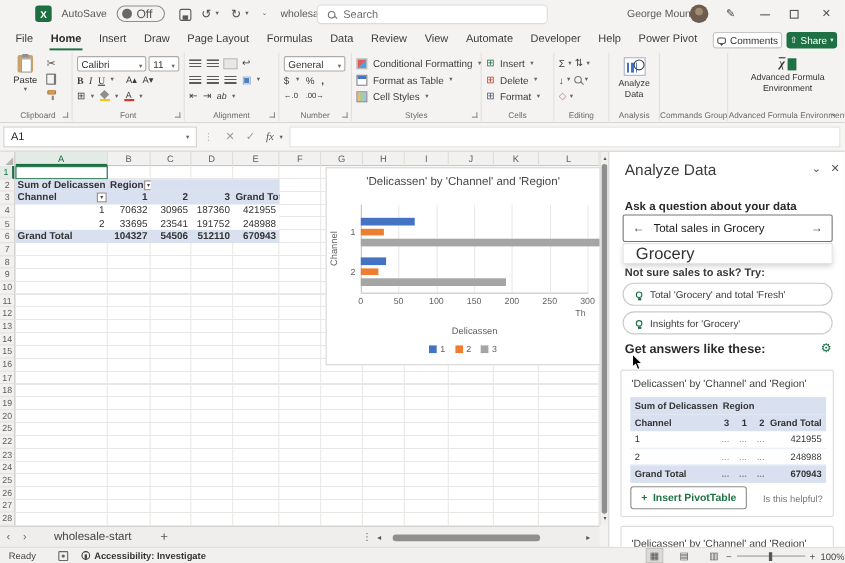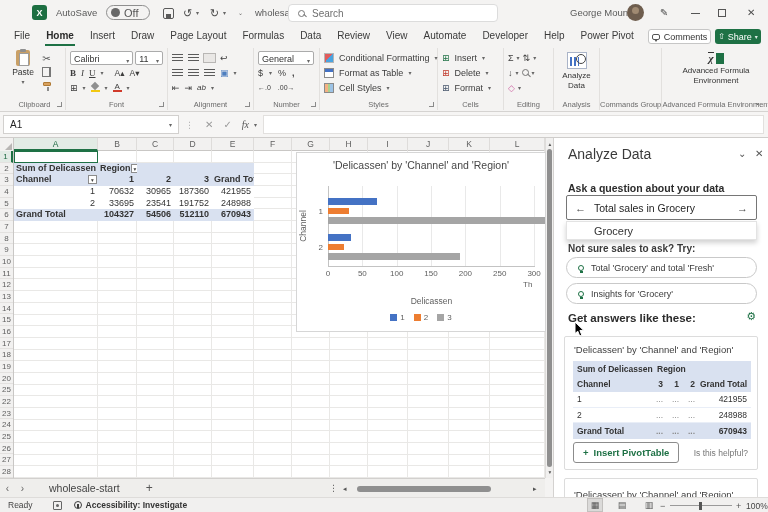--- a/index.html
+++ b/index.html
@@ -148,21 +148,21 @@
 .zlbl{position:absolute;left:746px;top:3px;font-size:8.5px}
 .zpm{position:absolute;top:2.5px;font-size:9px;color:#555}
 
 .pane{left:553px;top:138px;width:215px;height:359px;background:#fff;border-left:1px solid #d4d2d0;overflow:hidden;z-index:6;position:absolute}
 .ptitle{position:absolute;left:14px;top:8px;font-size:14px;color:#3a3a3a}
 .pctrl{position:absolute;top:10px;color:#555;font-size:10px}
 .phead{position:absolute;left:14px;top:44px;font-weight:bold;font-size:10.5px;color:#2b2b2b}
 .qbox{position:absolute;left:12px;top:57px;width:191px;height:25px;border:1px solid #767676;border-radius:2px;background:#fff;display:flex;align-items:center;padding:0 8px;gap:8px}
 .qarr{color:#444;font-size:11px;flex:0 0 auto}
 .qtext{flex:1;font-size:10.5px;color:#1f1f1f;white-space:nowrap;overflow:hidden}
-.qdrop{position:absolute;left:12px;top:83px;width:191px;height:19px;background:#fff;border:1px solid #e3e3e3;box-shadow:0 3px 5px rgba(0,0,0,.18);display:flex;align-items:center;padding-left:27px;font-size:11px;color:#333;z-index:3}
+.qdrop{position:absolute;left:12px;top:83px;width:191px;height:19px;background:#fff;border:1px solid #e3e3e3;box-shadow:0 3px 5px rgba(0,0,0,.18);display:flex;align-items:center;padding-left:11px;font-size:15px;color:#333;z-index:3}
 .ptry{position:absolute;left:14px;top:105px;font-size:10px;font-weight:bold;color:#3a3a3a}
 .pills{position:absolute;left:12px;top:119px;display:flex;flex-direction:column;gap:5px;width:191px}
 .pill{height:21px;border:1px solid #c9c9c9;border-radius:11px;background:#fff;display:flex;align-items:center;gap:7px;padding:0 11px;font-size:9px;color:#3b3b3b;white-space:nowrap;overflow:hidden}
 .bulb{width:6px;height:6px;border:1px solid #1e7145;border-radius:50%;position:relative;flex:0 0 auto}
 .bulb::after{content:"";position:absolute;left:1px;bottom:-3px;width:2.5px;height:2px;background:#1e7145}
 .pans{position:absolute;left:14px;top:174px;font-size:11.5px;font-weight:bold;color:#2b2b2b}
 .pgear{position:absolute;right:12px;top:172px;color:#1e7145;font-size:11px}
 .cursor{position:absolute;left:20px;top:183px;z-index:9}
 .acard{position:absolute;left:10px;width:194px;background:#fff;border:1px solid #dcdcdc;border-radius:2px}
 .acttl{position:absolute;left:9px;top:7px;font-size:9.5px;color:#3d3d3d;white-space:nowrap}

